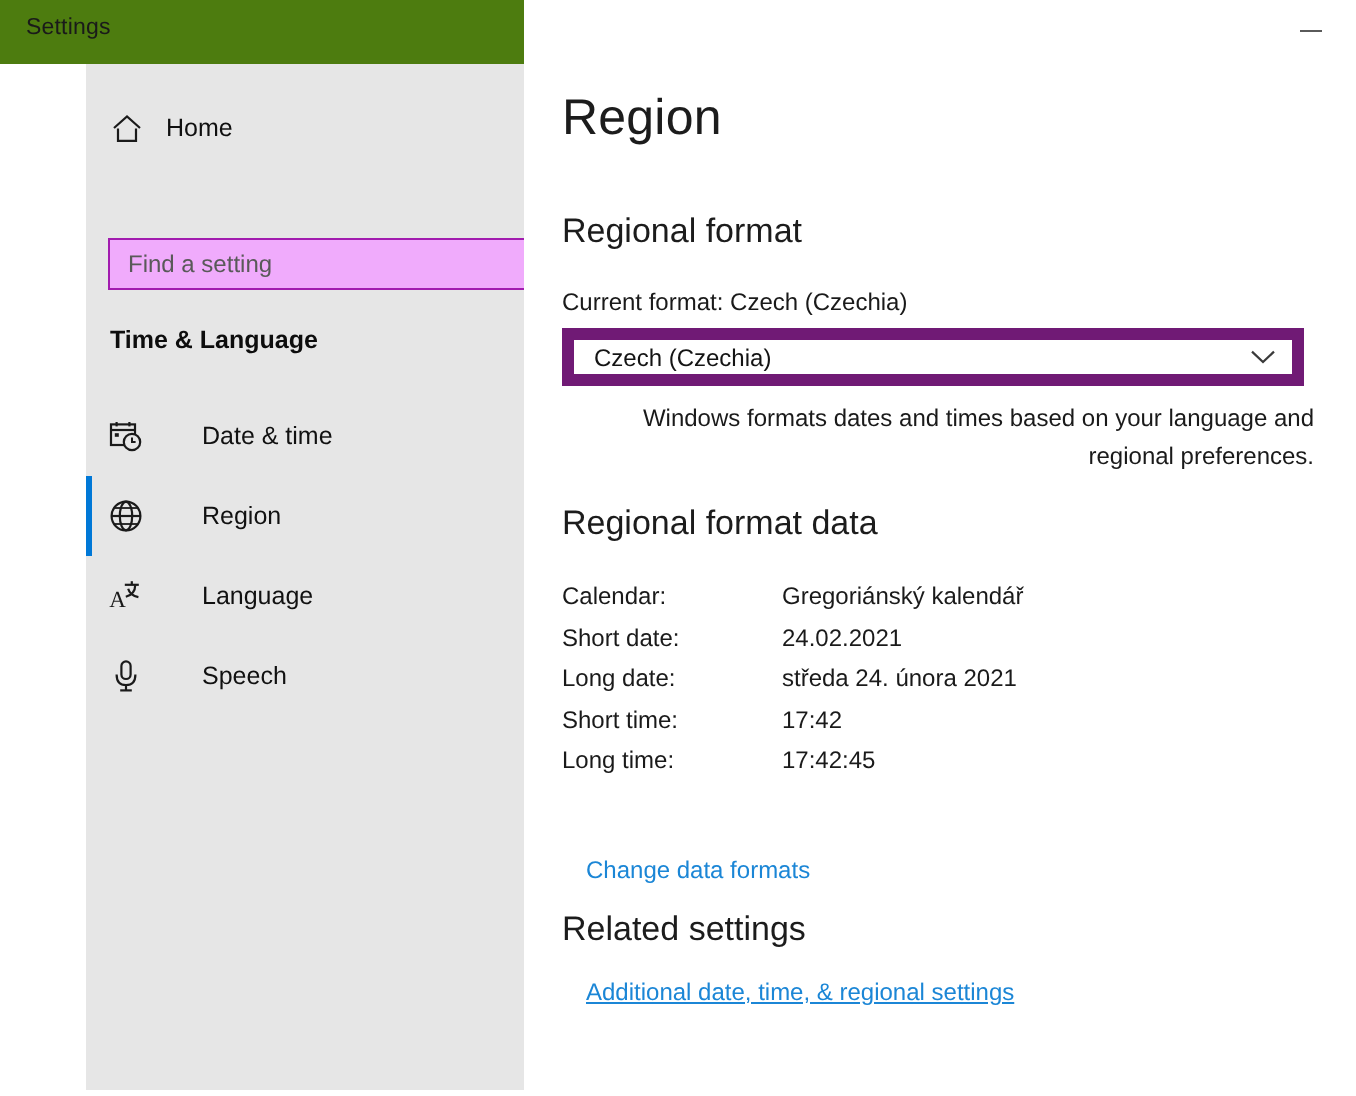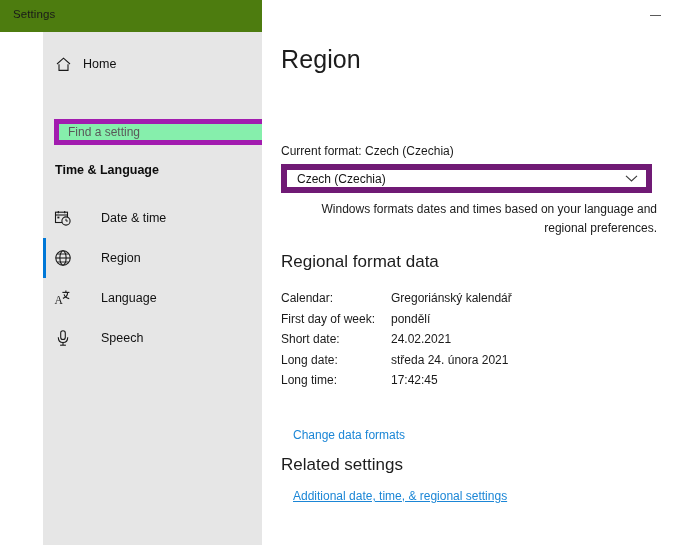--- a/index.html
+++ b/index.html
@@ -88,22 +88,22 @@
   }
   .home-row .lbl {
     font-size: 12.5px;
     color: #101010;
   }
 
   .search-wrap {
     position: absolute;
     left: 11px; top: 87px;
     width: 239px; height: 26px;
-    background: #86efac;
-    border: 5px solid #a21caf;
+    background: #f0abfc;
+    border: 1px solid #a21caf;
     display: flex;
     align-items: center;
   }
   .search-input {
     flex: 1;
     height: 24px;
     border: none;
     outline: none;
     background: transparent;
     font-family: "Liberation Sans", sans-serif;
@@ -351,20 +351,21 @@
         <span class="lbl">Speech</span>
       </div>
 
     </div>
   </div>
 
   <div class="content">
 
     <div class="page-title">Region</div>
 
+    <div class="section-title st-regional-format">Regional format</div>
 
     <div class="current-format">Current format: Czech (Czechia)</div>
 
     <div class="combo">
       <span class="combo-value">Czech (Czechia)</span>
       <span class="combo-arrow">
         <svg width="13" height="9" viewBox="0 0 13 9">
           <path d="M1 1.8 L6.5 7 L12 1.8" fill="none" stroke="#3a3a3a" stroke-width="1.1"></path>
         </svg>
       </span>
@@ -372,34 +373,34 @@
 
     <div class="desc">Windows formats dates and times based on your language and regional preferences.</div>
 
     <div class="section-title st-format-data">Regional format data</div>
 
     <table class="data-table">
       <tbody>
         <tr>
           <td class="k">Calendar:</td>
           <td class="v">Gregoriánský kalendář</td>
-        </tr>
-        <tr>
-          <td class="k">First day of week:</td>
-          <td class="v">pondělí</td>
         </tr>
         <tr>
           <td class="k">Short date:</td>
           <td class="v">24.02.2021</td>
         </tr>
         <tr>
           <td class="k">Long date:</td>
           <td class="v">středa 24. února 2021</td>
         </tr>
         <tr>
+          <td class="k">Short time:</td>
+          <td class="v">17:42</td>
+        </tr>
+        <tr>
           <td class="k">Long time:</td>
           <td class="v">17:42:45</td>
         </tr>
       </tbody>
     </table>
 
     <a class="link link-change" href="#" style="color: rgb(27, 134, 214);">Change data formats</a>
 
     <div class="section-title st-related">Related settings</div>
 

